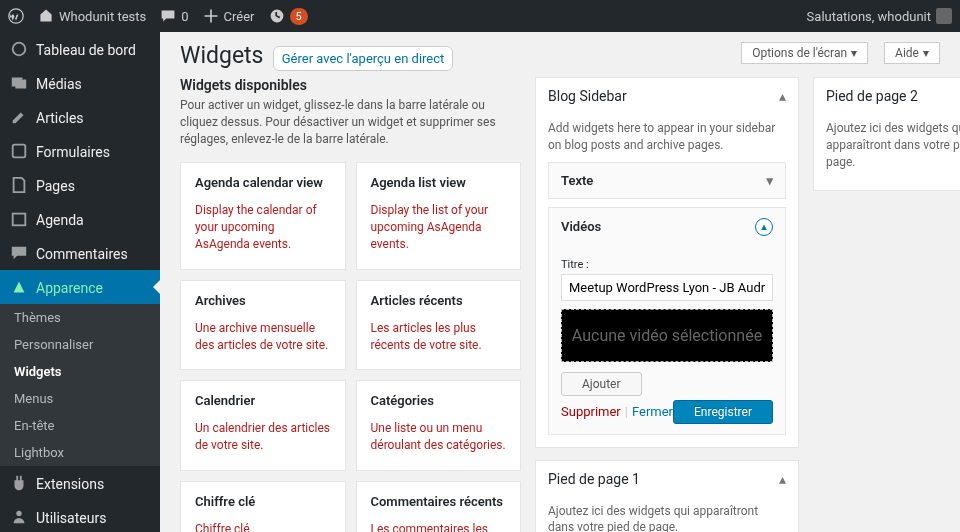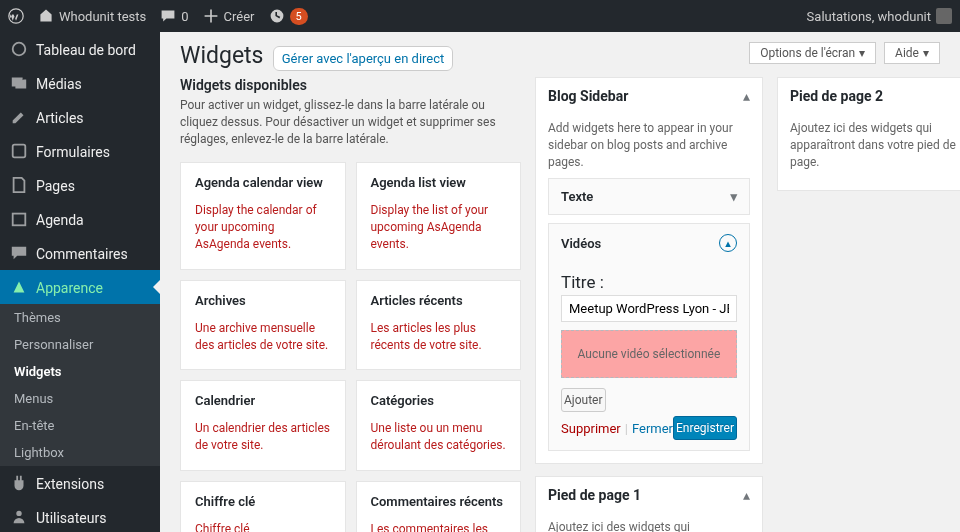--- a/index.html
+++ b/index.html
@@ -17,47 +17,47 @@
 .menu-item.current::after{content:"";position:absolute;right:-1px;top:50%;transform:translateY(-50%);border:8px solid transparent;border-right-color:#f1f1f1}
 .menu-item svg{width:18px;height:18px;opacity:.6}
 .menu-item.current svg{opacity:1}
 .submenu{background:#32373c}
 .submenu div{padding:6px 12px 6px 14px;font-size:13px;color:#b4b9be;cursor:pointer}
 .submenu .sub-current{color:#fff;font-weight:600}
 .main{flex:1;padding:10px 20px 0 20px;overflow-y:auto}
 .page-header{display:flex;justify-content:space-between;align-items:flex-start;margin-bottom:8px}
 .page-header h1{font-size:23px;font-weight:400;color:#23282d}
 .page-header .tab-link{color:#0073aa;font-size:13px;padding:4px 8px;border:1px solid #ccc;border-radius:6px;margin-left:6px;cursor:pointer;background:#fff}
-.right-buttons{display:flex;gap:8px}
+.right-buttons{display:flex;gap:16px}
 .screen-btn{background:#fff;border:1px solid #ccc;padding:3px 10px;font-size:12px;cursor:pointer;display:flex;align-items:center;gap:4px;color:#555}
 .cols{display:flex;gap:14px}
 .col-avail{flex:0 0 341px}
 .col-sidebar{flex:0 0 215px}
 .col-footer{flex:0 0 215px}
 h2.sect{font-size:14px;font-weight:600;color:#23282d;margin-bottom:4px}
 .helptext{font-size:12px;color:#555;line-height:1.4;margin-bottom:15px}
 .widget-grid{display:grid;grid-template-columns:1fr 1fr;gap:10px 10px}
 .widget-card{background:#fff;border:1px solid #e5e5e5}
 .widget-card-h{font-weight:600;padding:12px 14px;color:#23282d;cursor:move;font-size:13px}
 .widget-card-d{padding:0 14px 16px 14px;font-size:12px;color:#b91c1c;line-height:1.4}
 .area-box{background:#fff;border:1px solid #e5e5e5;margin-bottom:12px}
 .area-head{display:flex;justify-content:space-between;align-items:center;padding:10px 12px;cursor:pointer}
-.area-head h3{font-size:14px;font-weight:700;color:#23282d}
+.area-head h3{font-size:14px;font-weight:400;color:#23282d}
 .area-head .arrow{color:#72777c;font-size:14px}
 .area-body{padding:6px 12px 12px 12px}
 .area-desc{font-size:12px;color:#666;line-height:1.4;margin-bottom:8px}
 .w-item{background:#fafafa;border:1px solid #e5e5e5;margin-top:8px}
 .w-item-h{display:flex;justify-content:space-between;align-items:center;padding:10px 12px;font-weight:600;font-size:13px;color:#23282d;cursor:pointer}
 .w-item-h .toggle{color:#72777c}
 .circle-toggle{width:18px;height:18px;border:1px solid #0073aa;border-radius:50%;display:flex;align-items:center;justify-content:center;color:#0073aa;font-size:10px}
 .w-body{padding:10px 12px}
-.w-body label{font-size:17px;color:#23282d}
+.w-body label{font-size:11px;color:#23282d}
 .w-body input[type=text]{width:100%;border:1px solid #ddd;padding:5px 7px;font-size:13px;margin-top:3px;margin-bottom:8px}
-.drop{border:1px dashed #b4b9be;text-align:center;padding:16px 6px;font-size:12px;color:#666;margin-bottom:10px;background:#fca5a5}
-.btn{border:1px solid #ccc;background:#f7f7f7;padding:4px 2px;font-size:12px;cursor:pointer;border-radius:3px;color:#555}
+.drop{border:1px dashed #b4b9be;text-align:center;padding:16px 6px;font-size:16px;color:#666;margin-bottom:10px;background:#000000}
+.btn{border:1px solid #ccc;background:#f7f7f7;padding:4px 20px;font-size:12px;cursor:pointer;border-radius:3px;color:#555}
 .btn-primary{background:#0085ba;border-color:#006799;color:#fff;text-shadow:0 -1px 1px #006799}
 .w-actions{display:flex;justify-content:space-between;align-items:center;margin-top:4px}
 .link{color:#0073aa;cursor:pointer}
 .link-del{color:#a00}
 .sep{color:#ccc;margin:0 4px}
 </style>
 </head>
 <body>
 
 <div class="adminbar">

